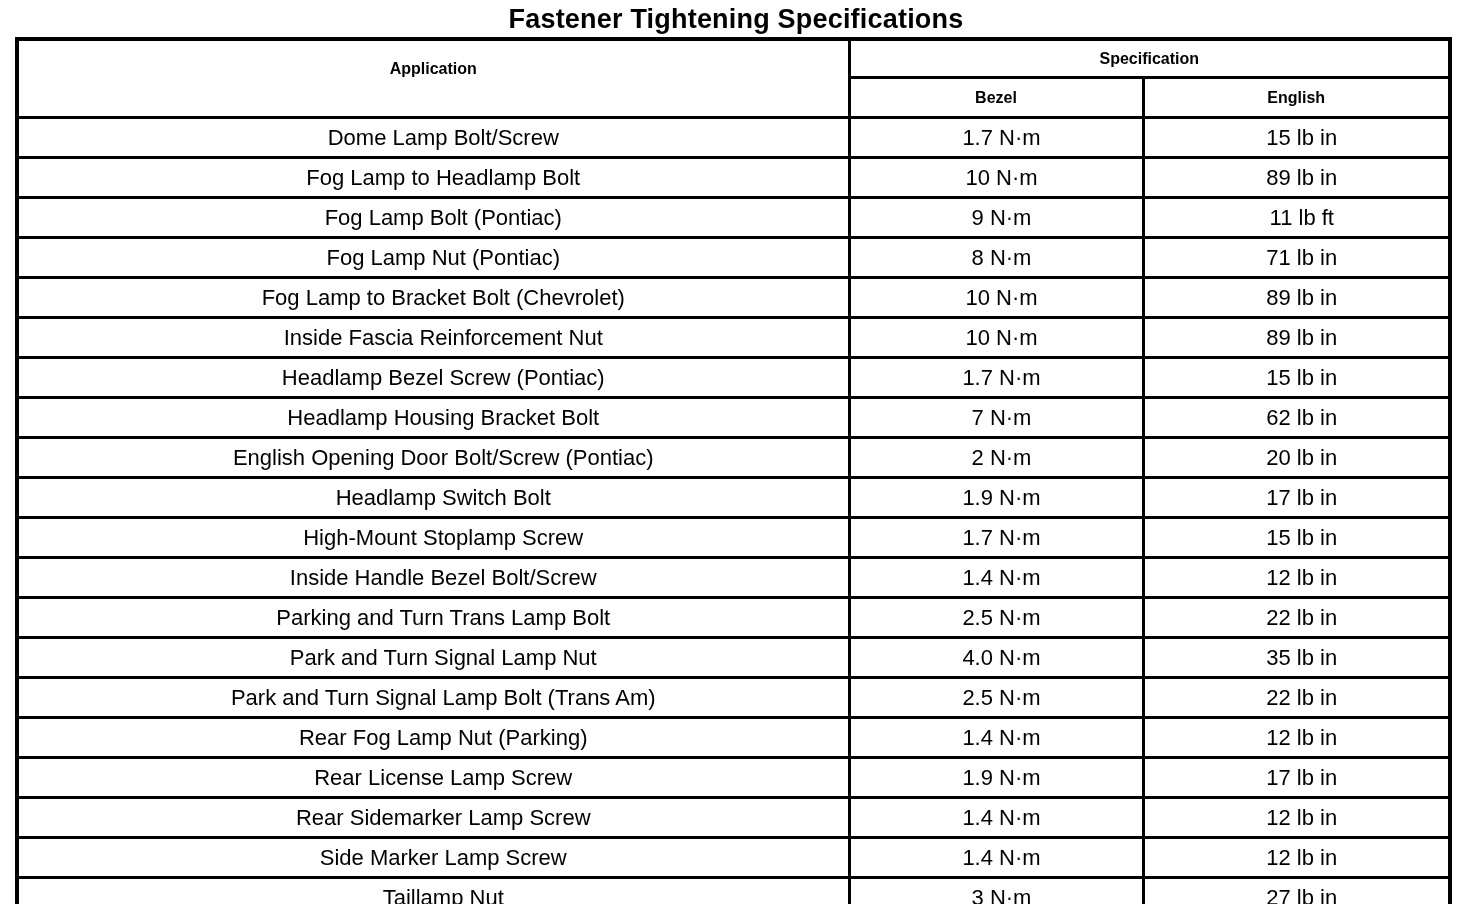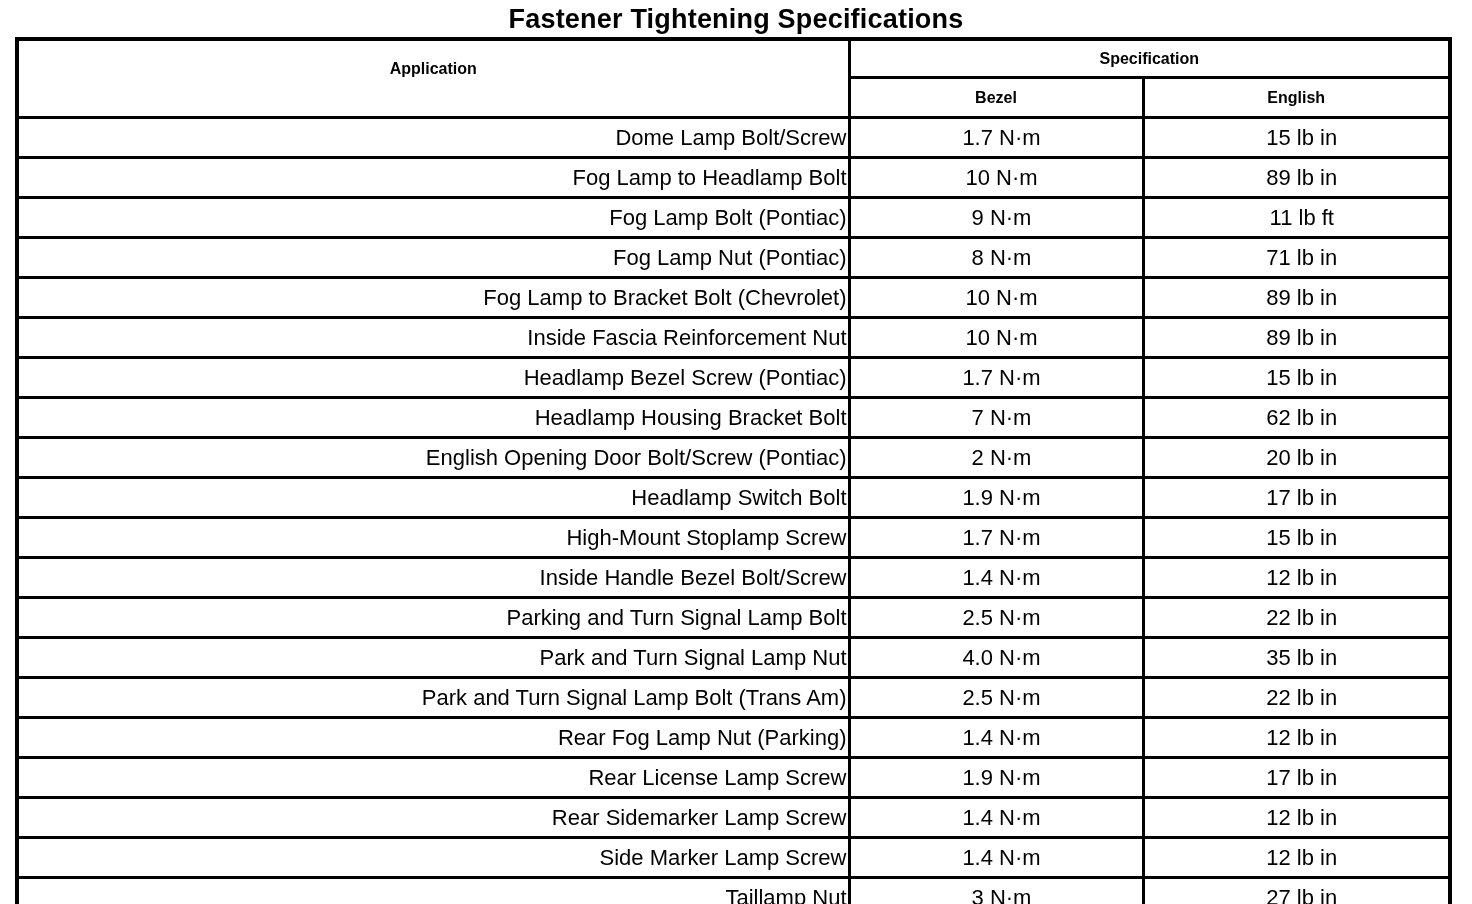--- a/index.html
+++ b/index.html
@@ -52,21 +52,21 @@
     vertical-align: bottom;
     padding-bottom: 20px;
   }
   .spec-table td {
     height: 35px;
     font-size: 22px;
     vertical-align: middle;
     padding-left: 12px;
   }
   td.app-cell {
-    text-align: right;
+    text-align: center;
     padding-left: 21px;
   }
   td.val-cell {
     text-align: center;
   }
 </style>
 </head>
 <body>
 
 <div class="page">
@@ -143,21 +143,21 @@
     <td class="app-cell">High-Mount Stoplamp Screw</td>
     <td class="val-cell">1.7 N·m</td>
     <td class="val-cell">15 lb in</td>
   </tr>
         <tr>
     <td class="app-cell">Inside Handle Bezel Bolt/Screw</td>
     <td class="val-cell">1.4 N·m</td>
     <td class="val-cell">12 lb in</td>
   </tr>
         <tr>
-    <td class="app-cell">Parking and Turn Signal Lamp Bolt</td>
+    <td class="app-cell">Parking and Turn Trans Lamp Bolt</td>
     <td class="val-cell">2.5 N·m</td>
     <td class="val-cell">22 lb in</td>
   </tr>
         <tr>
     <td class="app-cell">Park and Turn Signal Lamp Nut</td>
     <td class="val-cell">4.0 N·m</td>
     <td class="val-cell">35 lb in</td>
   </tr>
         <tr>
     <td class="app-cell">Park and Turn Signal Lamp Bolt (Trans Am)</td>

